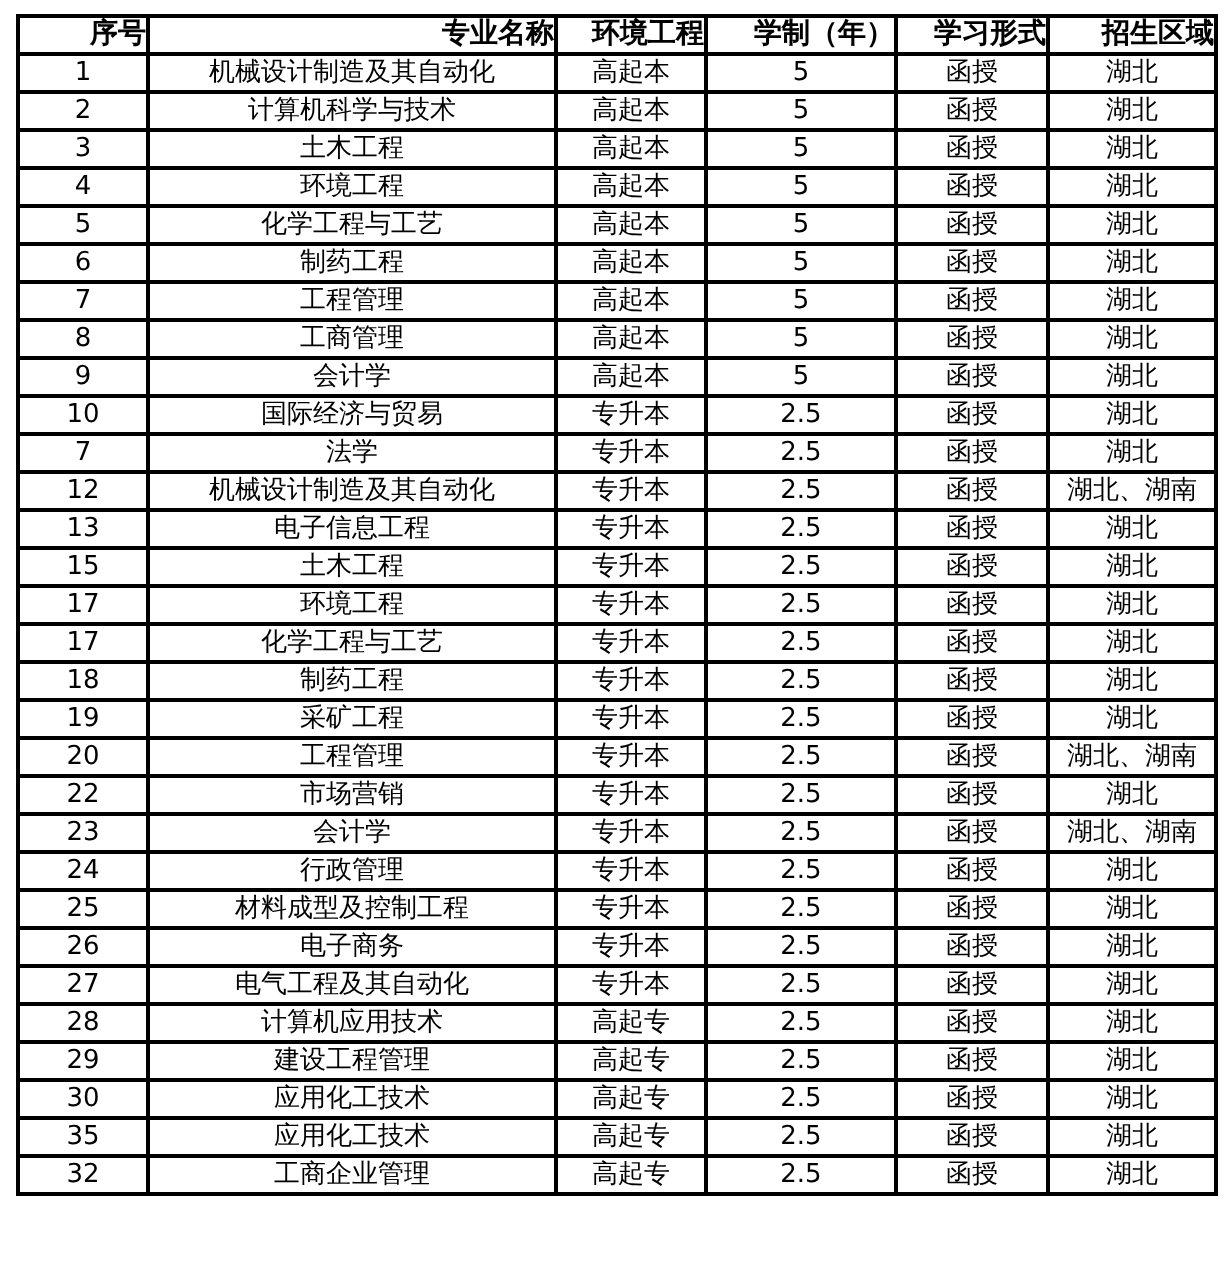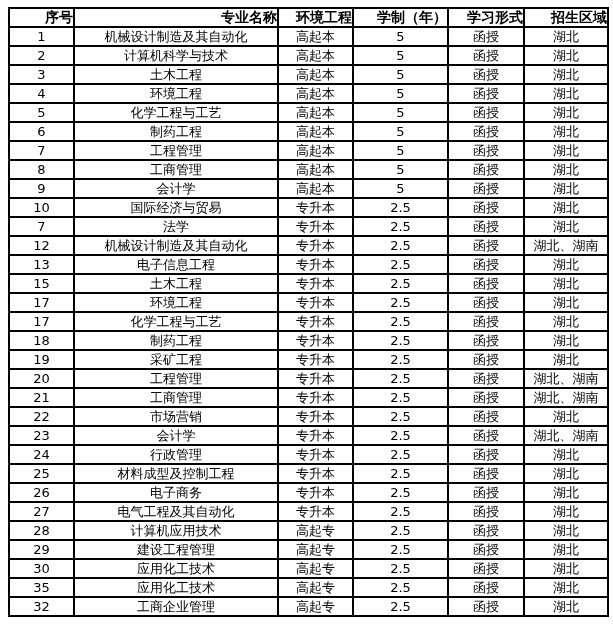--- a/index.html
+++ b/index.html
@@ -216,28 +216,20 @@
         </tr>
         <tr>
           <td>20</td>
           <td>工程管理</td>
           <td>专升本</td>
           <td>2.5</td>
           <td>函授</td>
           <td>湖北、湖南</td>
         </tr>
         <tr>
-          <td>21</td>
-          <td>工商管理</td>
-          <td>专升本</td>
-          <td>2.5</td>
-          <td>函授</td>
-          <td>湖北、湖南</td>
-        </tr>
-        <tr>
           <td>22</td>
           <td>市场营销</td>
           <td>专升本</td>
           <td>2.5</td>
           <td>函授</td>
           <td>湖北</td>
         </tr>
         <tr>
           <td>23</td>
           <td>会计学</td>

